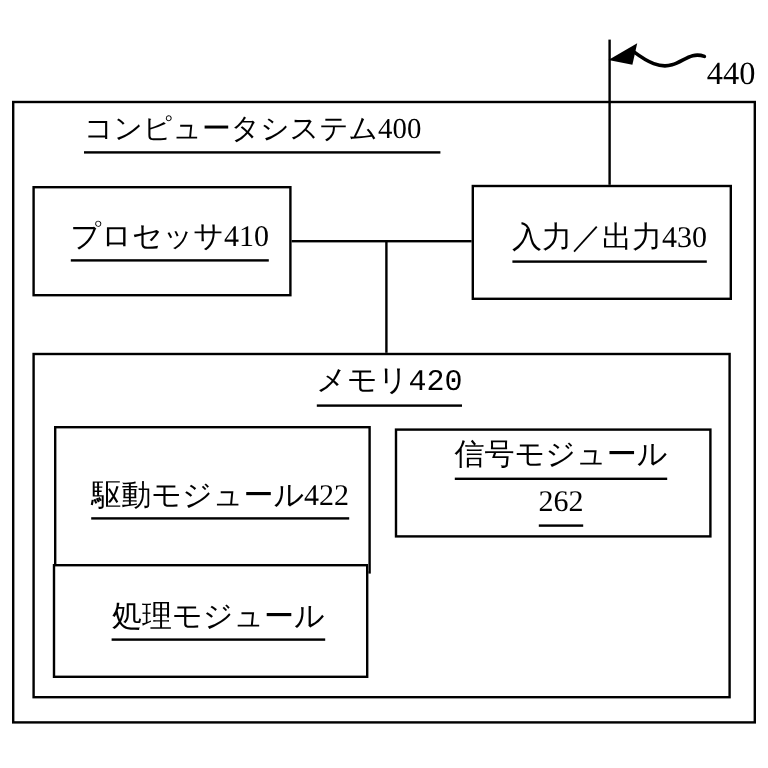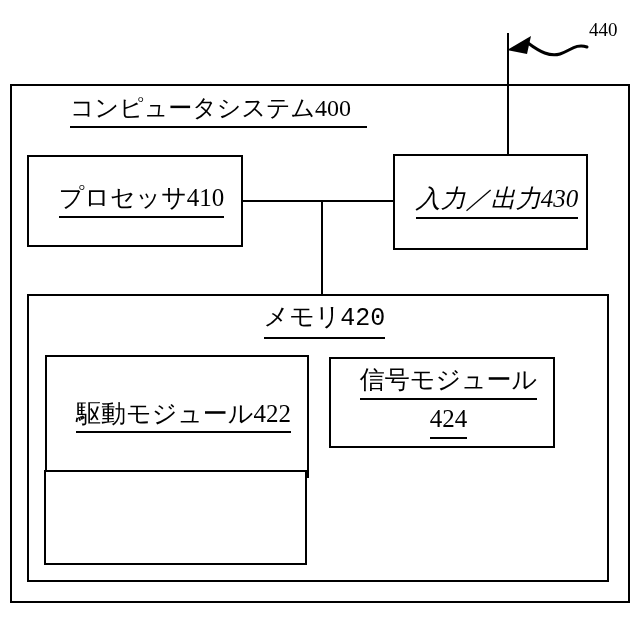--- a/index.html
+++ b/index.html
@@ -42,36 +42,36 @@
   }
   #system-title {
     left: 22px; top: 95px;
     font-size: 24px;
     position: absolute;
     margin-left: 48px;
   }
   #system-title .ul { padding-right: 16px; }
   
   #processor-box { left: 27px; top: 155px; width: 216px; height: 92px; }
-  #io-box        { left: 393px; top: 154px; width: 195px; height: 96px; font-style: italic; }
+  #io-box        { left: 393px; top: 154px; width: 217px; height: 96px; }
   #memory-box    { left: 27px; top: 294px; width: 582px; height: 288px;
                    justify-content: flex-start; }
   #memory-title  { margin-top: 9px; font-family: Liberation Mono, monospace; }
   #drive-box     { left: 45px;  top: 355px; width: 264px; height: 123px; }
-  #signal-box    { left: 329px; top: 357px; width: 226px; height: 91px; }
+  #signal-box    { left: 329px; top: 357px; width: 264px; height: 91px; }
   #processing-box{ left: 44px;  top: 470px; width: 263px; height: 95px; }
   
   .line { position: absolute; background: #000; }
   #bus-h-line  { left: 243px; top: 200px; width: 150px; height: 2px; }
   #bus-v-line  { left: 321px; top: 201px; width: 2px;  height: 93px; }
   #io-ext-line { left: 507px; top: 33px;  width: 2px;  height: 121px; }
   
   #ref-number {
-    left: 589px; top: 20px;
-    font-size: 19px;
+    left: 589px; top: 48px;
+    font-size: 27px;
     position: absolute;
     line-height: 1;
   }
   #leader-svg {
     position: absolute; left: 0; top: 0;
     width: 640px; height: 640px;
     pointer-events: none;
   }
 </style>
 </head>
@@ -94,26 +94,27 @@
   <span id="memory-title" class="lbl ul">メモリ420</span>
 </div>
 
 <div id="drive-box" class="box">
   <span class="lbl ul">駆動モジュール422</span>
 </div>
 
 <div id="signal-box" class="box">
   <div class="two-line">
     <div><span class="lbl ul">信号モジュール</span></div>
-    <div class="line2"><span class="lbl ul">424</span></div>
+    <div class="line2"><span class="lbl ul">262</span></div>
   </div>
 </div>
 
 <div id="processing-box" class="box">
   <div class="two-line">
+    <div><span class="lbl ul">処理モジュール</span></div>
   </div>
 </div>
 
 <div id="bus-h-line" class="line"></div>
 <div id="bus-v-line" class="line"></div>
 <div id="io-ext-line" class="line"></div>
 
 <svg id="leader-svg" viewBox="0 0 640 640">
   <polygon points="507,50 531,36 527,54" fill="#000"></polygon>
   <path d="M 528,43 C 540,52 550,57 560,54 C 570,51 576,43 587,47" fill="none" stroke="#000" stroke-width="3" stroke-linecap="round"></path>

